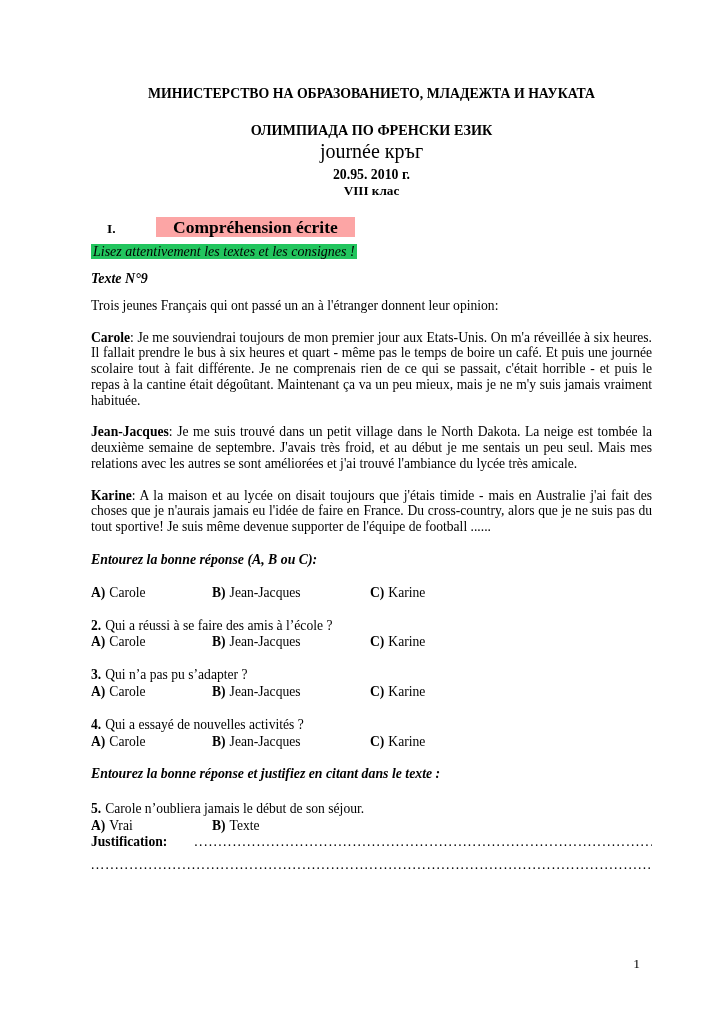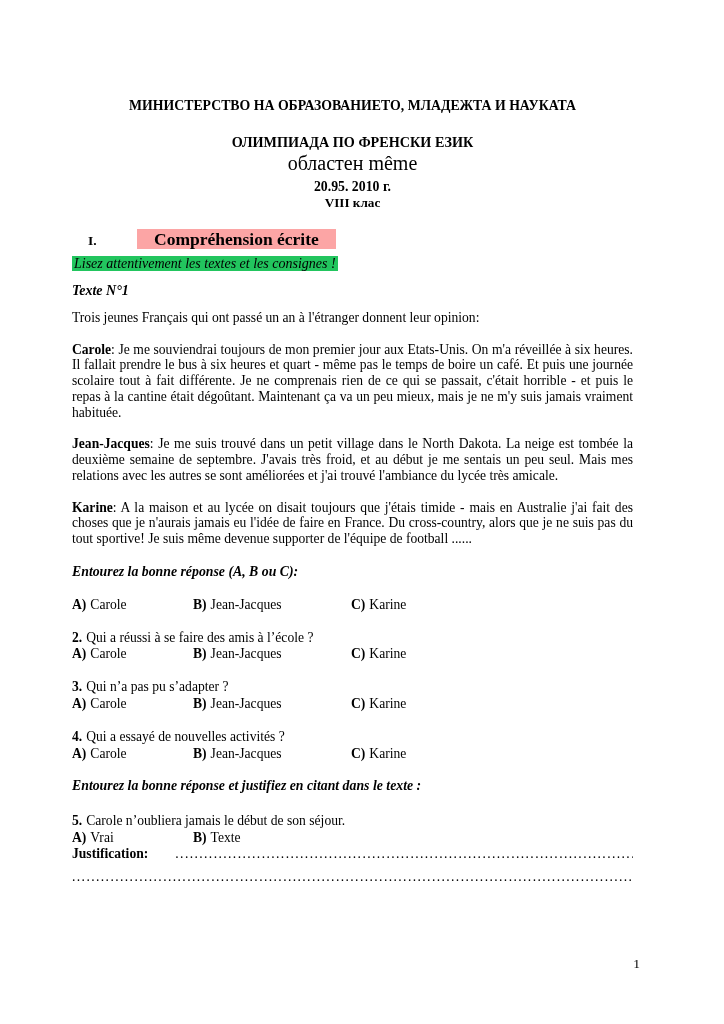--- a/index.html
+++ b/index.html
@@ -10,24 +10,23 @@
     height: 1024px;
     background: #ffffff;
     color: #000000;
     font-family: "Liberation Serif", serif;
     font-size: 13.6px;
     line-height: 1.16;
     overflow: hidden;
   }
   .content {
     position: absolute;
-    left: 72px;
+    left: 91px;
     top: 86px;
     width: 561px;
-    margin-top: 12px;
   }
   .t-center { text-align: center; }
   .t1 { font-weight: bold; font-size: 13.8px; margin-bottom: 20px; }
   .t2 { font-weight: bold; font-size: 14.2px; margin-bottom: 2px; }
   .t3 { font-size: 20px; margin-bottom: 3px; font-weight: normal; }
   .t4 { font-weight: bold; font-size: 13.8px; }
   .t5 { font-weight: bold; font-size: 13.2px; }
   .section-head {
     margin-top: 19px;
     display: flex;
@@ -111,34 +110,34 @@
   }
 </style>
 </head>
 <body>
 
 <div class="page">
   <div class="content">
 
     <div class="t-center t1">МИНИСТЕРСТВО НА ОБРАЗОВАНИЕТО, МЛАДЕЖТА И НАУКАТА</div>
     <div class="t-center t2">ОЛИМПИАДА ПО ФРЕНСКИ ЕЗИК</div>
-    <div class="t-center t3">областен même</div>
+    <div class="t-center t3">journée кръг</div>
     <div class="t-center t4">20.95. 2010 г.</div>
     <div class="t-center t5">VIII клас</div>
 
     <div class="section-head">
       <span class="section-numeral">I.</span>
       <span class="section-title">Compréhension écrite</span>
     </div>
 
     <div class="instruction-line">
       <span class="hl">Lisez attentivement les textes et les consignes !</span>
     </div>
 
-    <div class="texte-label">Texte N°1</div>
+    <div class="texte-label">Texte N°9</div>
 
     <div class="intro-line">Trois jeunes Français qui ont passé un an à l'étranger donnent leur opinion:</div>
 
     <p class="para"><span class="speaker">Carole</span><span>: Je me souviendrai toujours de mon premier jour aux Etats-Unis. On m'a réveillée à six heures. Il fallait prendre le bus à six heures et quart - même pas le temps de boire un café. Et puis une journée scolaire tout à fait différente. Je ne comprenais rien de ce qui se passait, c'était horrible - et puis le repas à la cantine était dégoûtant. Maintenant ça va un peu mieux, mais je ne m'y suis jamais vraiment habituée.</span></p>
 
     <p class="para"><span class="speaker">Jean-Jacques</span><span>: Je me suis trouvé dans un petit village dans le North Dakota. La neige est tombée la deuxième semaine de septembre. J'avais très froid, et au début je me sentais un peu seul. Mais mes relations avec les autres se sont améliorées et j'ai trouvé l'ambiance du lycée très amicale.</span></p>
 
     <p class="para"><span class="speaker">Karine</span><span>: A la maison et au lycée on disait toujours que j'étais timide - mais en Australie j'ai fait des choses que je n'aurais jamais eu l'idée de faire en France. Du cross-country, alors que je ne suis pas du tout sportive! Je suis même devenue supporter de l'équipe de football ......</span></p>
 
     <div class="bi">Entourez la bonne réponse (A, B ou C):</div>

